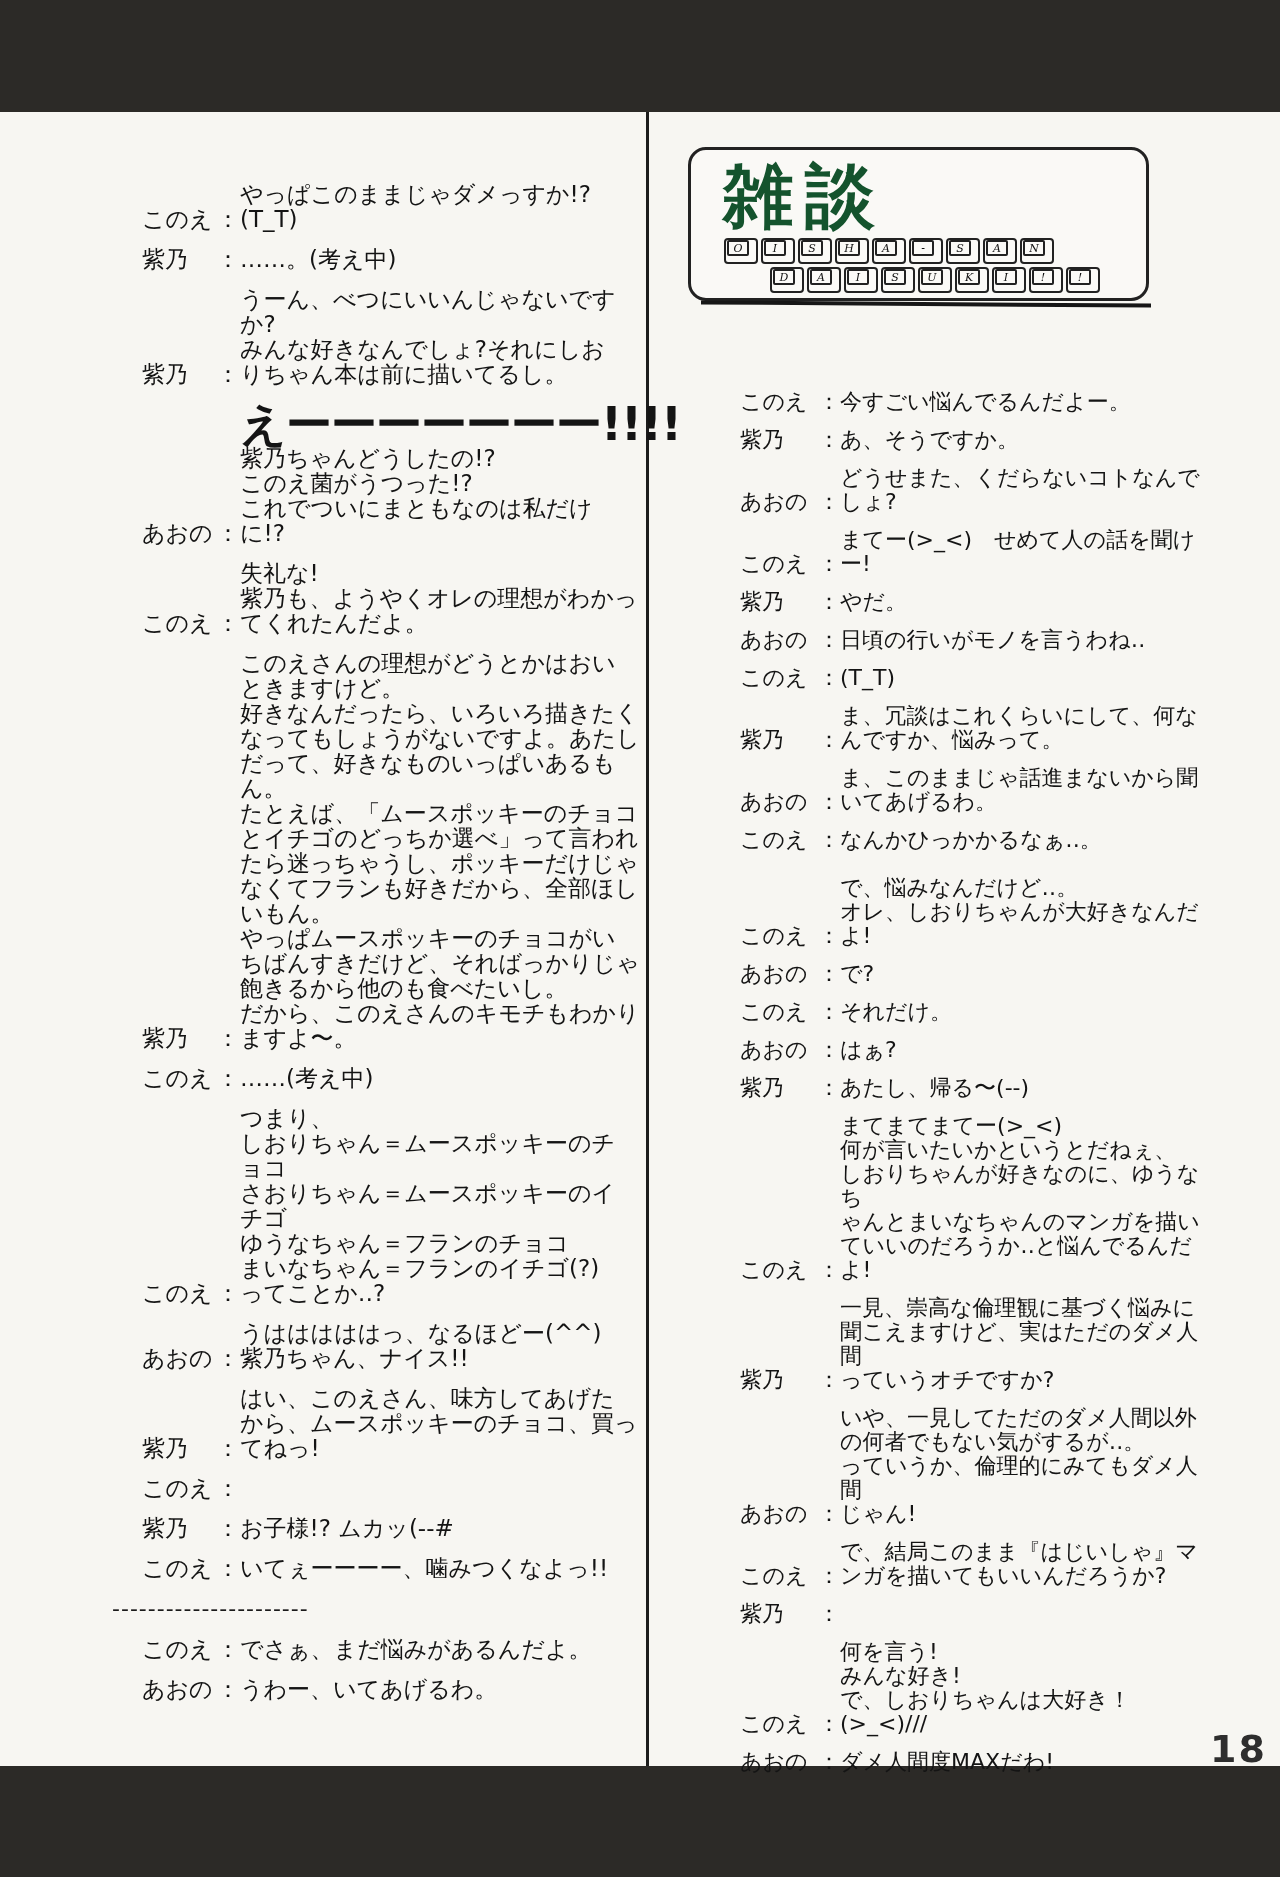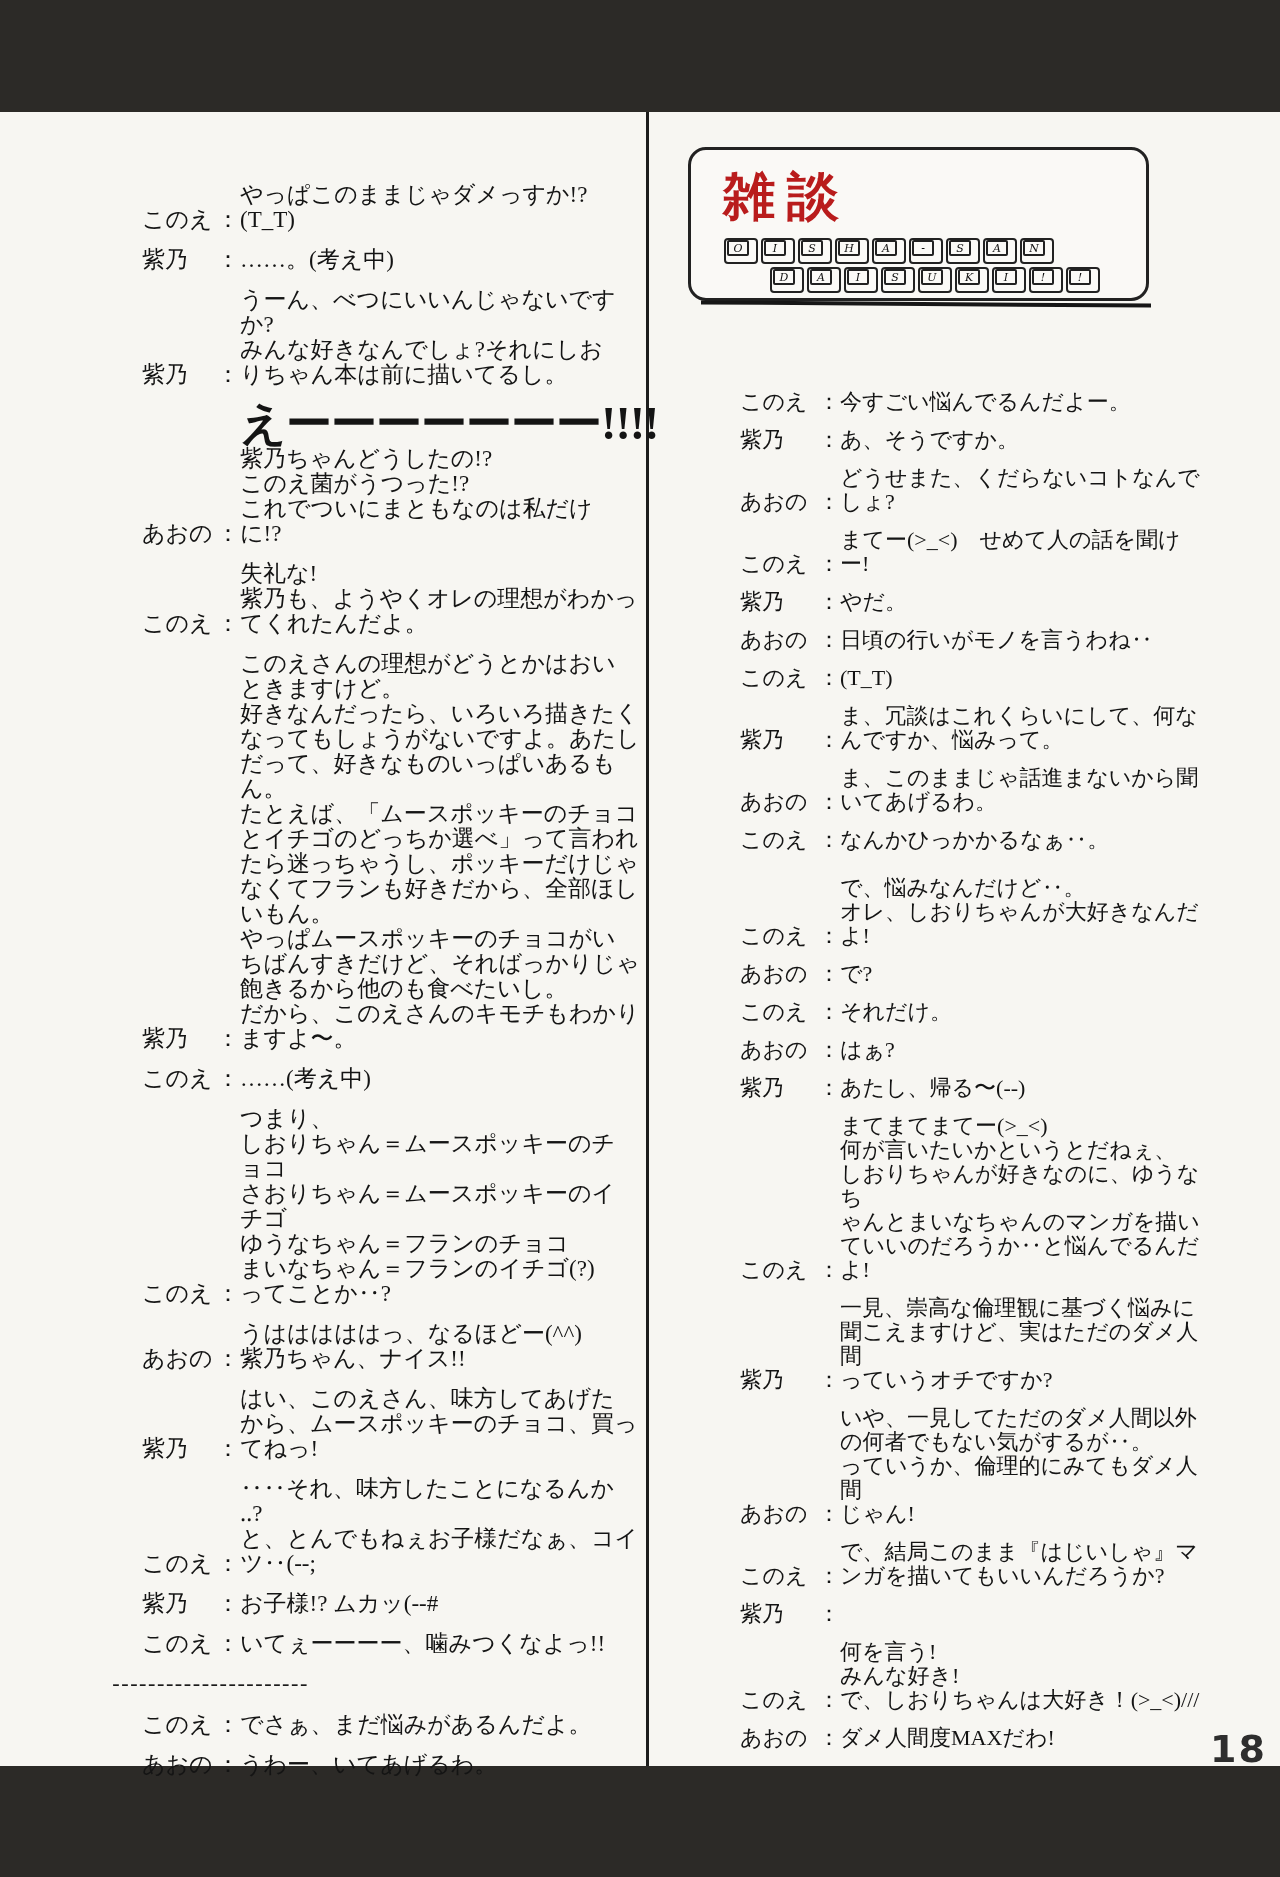--- a/index.html
+++ b/index.html
@@ -23,22 +23,22 @@
   .logo{
     position:absolute;left:688px;top:35px;width:455px;height:148px;
     border:3px solid #222;border-radius:18px;background:#faf9f6;
   }
   .logo::after{
     content:'';position:absolute;left:10px;right:-5px;bottom:-8px;height:4px;
     background:#161616;transform:rotate(0.4deg);
   }
   .logo-title{
     position:absolute;left:32px;top:8px;
-    font-size:52px;font-weight:900;letter-spacing:12px;line-height:76px;
-    color:#b91c1c;
+    font-size:70px;font-weight:900;letter-spacing:12px;line-height:76px;
+    color:#14532d;
   }
   .keys-row{position:absolute;display:flex;gap:3px;}
   .keys-row.r1{left:33px;top:88px;}
   .keys-row.r2{left:79px;top:117px;}
   .key{
     position:relative;width:34px;height:26px;flex:0 0 auto;
     border:2px solid #222;border-radius:4px;background:#fbfaf7;
     box-sizing:border-box;
   }
   .key-top{
@@ -58,21 +58,21 @@
   }
   .turn{display:flex;align-items:flex-end;margin-left:30px;}
   .col-left .turn{margin-bottom:15px;}
   .col-right .turn{margin-bottom:14px;}
   .turn.gap-before{margin-top:24px;}
   .spk{flex:0 0 auto;white-space:nowrap;}
   .col-left .spk{width:74px;}
   .col-right .spk{width:78px;}
   .colon{flex:0 0 auto;width:24px;text-align:center;}
   .col-right .colon{width:22px;}
-  .msg{flex:1 1 auto;white-space:pre-line;font-family:Liberation Serif, serif;}
+  .msg{flex:1 1 auto;white-space:pre-line;}
   .shout{
     font-size:46px;line-height:44px;font-weight:bold;letter-spacing:-1px;
     white-space:nowrap;
   }
   .sep{
     margin:14px 0 16px 0;font-size:22px;letter-spacing:1px;line-height:25px;
     white-space:nowrap;color:#1a1a1a;
   }
   .page-number{
     position:absolute;left:1210px;top:1615px;
@@ -227,24 +227,20 @@
       <div class="turn">
         <span class="spk">紫乃</span>
         <span class="colon">：</span>
         <div class="msg">はい、このえさん、味方してあげた
 から、ムースポッキーのチョコ、買っ
 てねっ!</div>
       </div>
       <div class="turn">
         <span class="spk">このえ</span>
         <span class="colon">：</span>
-        <div class="msg">‥‥それ、味方したことになるんか
-‥?
-と、とんでもねぇお子様だなぁ、コイ
-ツ‥(--;</div>
       </div>
       <div class="turn">
         <span class="spk">紫乃</span>
         <span class="colon">：</span>
         <div class="msg">お子様!? ムカッ(--#</div>
       </div>
       <div class="turn">
         <span class="spk">このえ</span>
         <span class="colon">：</span>
         <div class="msg">いてぇーーーー、噛みつくなよっ!!</div>

